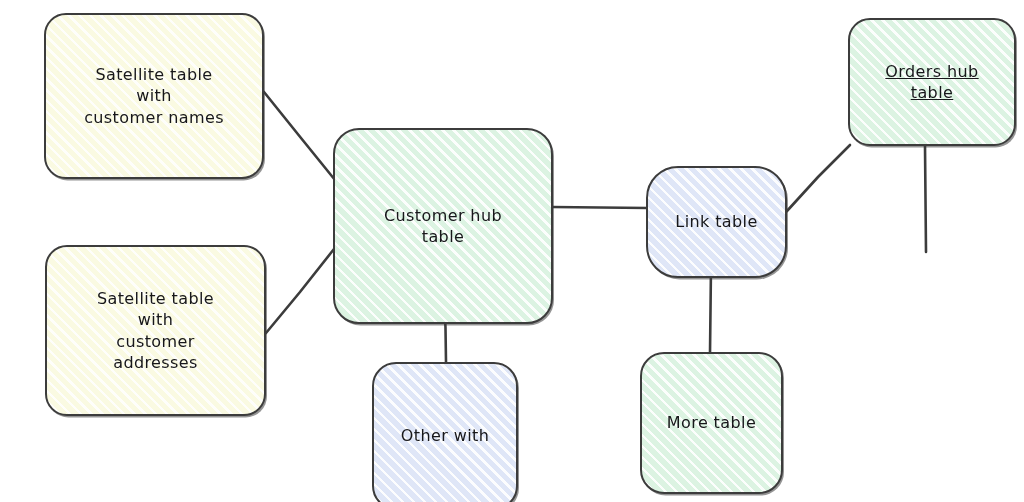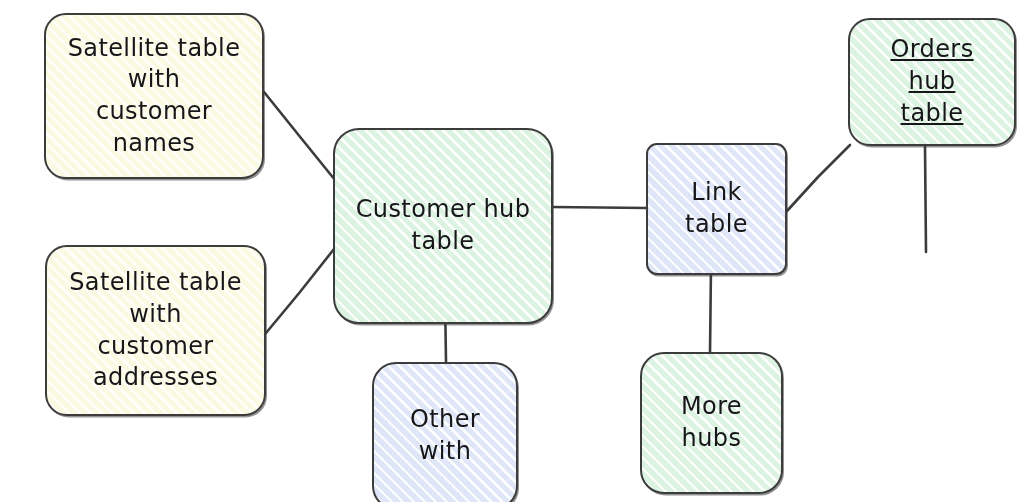--- a/index.html
+++ b/index.html
@@ -30,21 +30,21 @@
     position: absolute;
     box-sizing: border-box;
     display: flex;
     align-items: center;
     justify-content: center;
     text-align: center;
     border: 2.2px solid #3c3c3c;
     border-radius: 22px;
     color: #17171a;
     font-family: "DejaVu Sans", sans-serif;
-    font-size: 24px;
+    font-size: 16px;
     line-height: 1.32;
     letter-spacing: 0.4px;
     padding: 6px 20px;
     box-shadow: 1.5px 2px 0 -0.5px rgba(60,60,60,0.55);
   }
   .node .label {
     position: relative;
     z-index: 2;
     white-space: pre-line;
     font-weight: 400;
@@ -77,21 +77,21 @@
       rgba(255,255,255,0.9) 0px,
       rgba(255,255,255,0.9) 2.6px,
       rgba(0,0,0,0) 2.6px,
       rgba(0,0,0,0) 7.8px
     );
   }
   .n-sat-names     { left: 44px;  top: 13px;  width: 220px; height: 166px; }
   .n-sat-addr      { left: 45px;  top: 245px; width: 221px; height: 171px; }
   .n-cust-hub      { left: 333px; top: 128px; width: 220px; height: 196px; border-radius: 26px; }
   .n-other-links   { left: 372px; top: 362px; width: 146px; height: 148px; border-radius: 24px; }
-  .n-link-table    { left: 646px; top: 143px; width: 141px; height: 132px; border-radius: 11px; }
+  .n-link-table    { left: 646px; top: 166px; width: 141px; height: 112px; border-radius: 32px; }
   .n-more-hubs     { left: 640px; top: 352px; width: 143px; height: 142px; border-radius: 24px; }
   .n-orders-hub    { left: 848px; top: 18px;  width: 168px; height: 128px; border-radius: 22px; text-decoration: underline; }
   .n-orders-sat    { left: 852px; top: 252px; width: 154px; height: 101px; border-radius: 20px; }
 </style>
 </head>
 <body>
 
 <div id="canvas">
 
   <svg id="edges" viewBox="0 0 1024 502" width="1024" height="502" aria-hidden="true">
@@ -133,21 +133,21 @@
 
   <div class="node fill-blue n-other-links">
     <span class="label">Other with</span>
   </div>
 
   <div class="node fill-blue n-link-table">
     <span class="label">Link table</span>
   </div>
 
   <div class="node fill-green n-more-hubs">
-    <span class="label">More hubs</span>
+    <span class="label">More table</span>
   </div>
 
   <div class="node fill-green n-orders-hub">
     <span class="label">Orders hub
 table</span>
   </div>
 
 
 </div>
 

